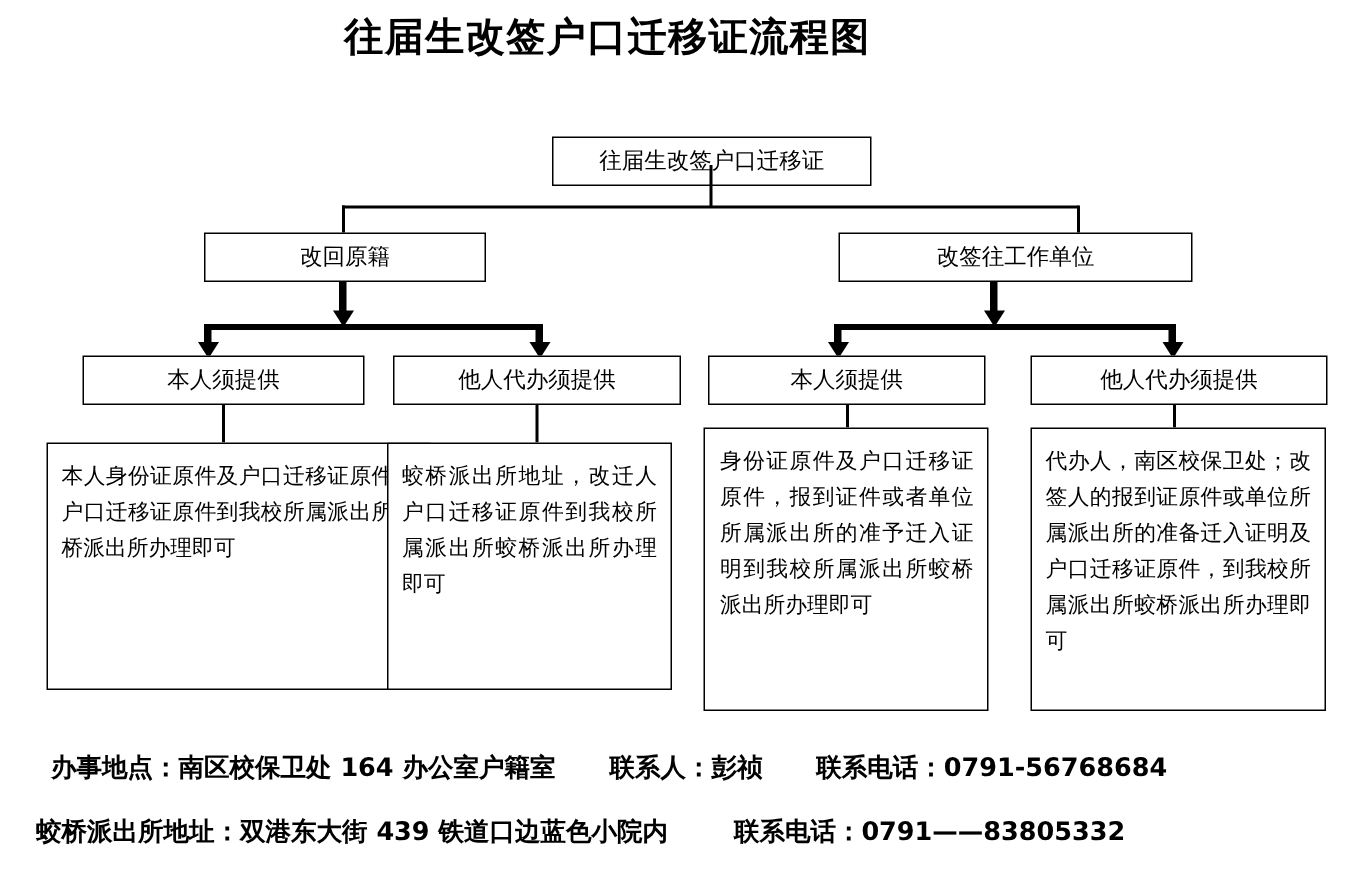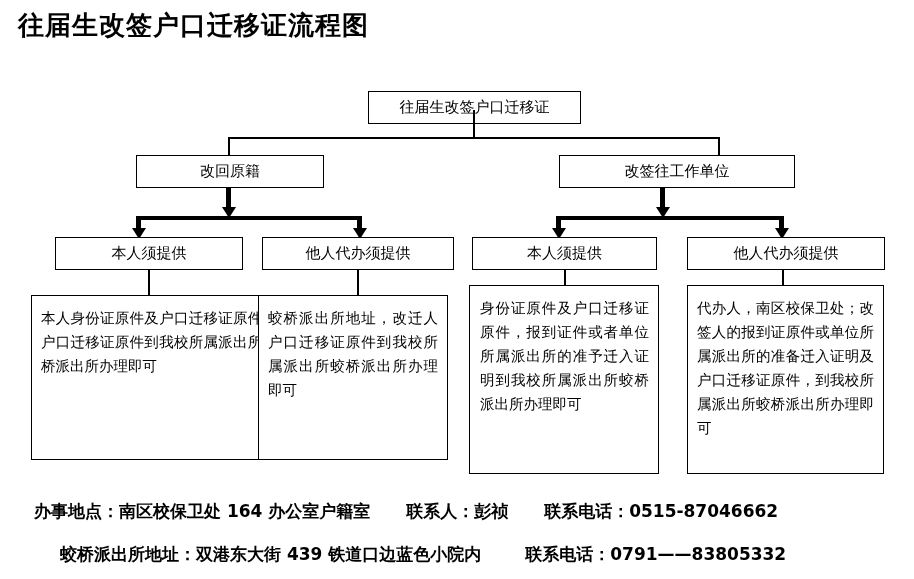--- a/index.html
+++ b/index.html
@@ -19,24 +19,24 @@
   #page {
     position: absolute;
     left: 0; top: 0;
     width: 914px;
     height: 579px;
   }
 
   
   .title {
     position: absolute;
-    left: 18px;
+    left: 0;
     top: 8px;
     width: 810px;
-    text-align: left;
+    text-align: center;
     font-family: "DejaVu Sans", sans-serif;
     font-weight: bold;
     font-size: 26px;
     letter-spacing: 1px;
     line-height: 34px;
     white-space: nowrap;
   }
 
   
   .node {
@@ -162,21 +162,21 @@
     <span>身份证原件及户口迁移证原件，报到证件或者单位所属派出所的准予迁入证明到我校所属派出所蛟桥派出所办理即可</span>
   </div>
 
   <div class="node para" style="left:687px; top:285px; width:197px; height:189px;">
     <span>代办人，南区校保卫处；改签人的报到证原件或单位所属派出所的准备迁入证明及户口迁移证原件，到我校所属派出所蛟桥派出所办理即可</span>
   </div>
 
   <div class="footer-line" style="left:0; top:500px; width:914px;">
     <span class="footer-seg" style="margin-left:34px;">办事地点：南区校保卫处 164 办公室户籍室</span>
     <span class="footer-seg" style="margin-left:30px;">联系人：彭祯</span>
-    <span class="footer-seg" style="margin-left:30px;">联系电话：0515-87046662</span>
+    <span class="footer-seg" style="margin-left:30px;">联系电话：0791-56768684</span>
   </div>
 
-  <div class="footer-line" style="left:0; top:543px; width:722px;margin-left:36px;">
+  <div class="footer-line" style="left:0; top:543px; width:722px;">
     <span class="footer-seg" style="margin-left:24px;">蛟桥派出所地址：双港东大街 439 铁道口边蓝色小院内</span>
     <span class="footer-seg" style="margin-left:38px;">联系电话：0791——83805332</span>
   </div>
 
 </div>
 
 </body></html>

